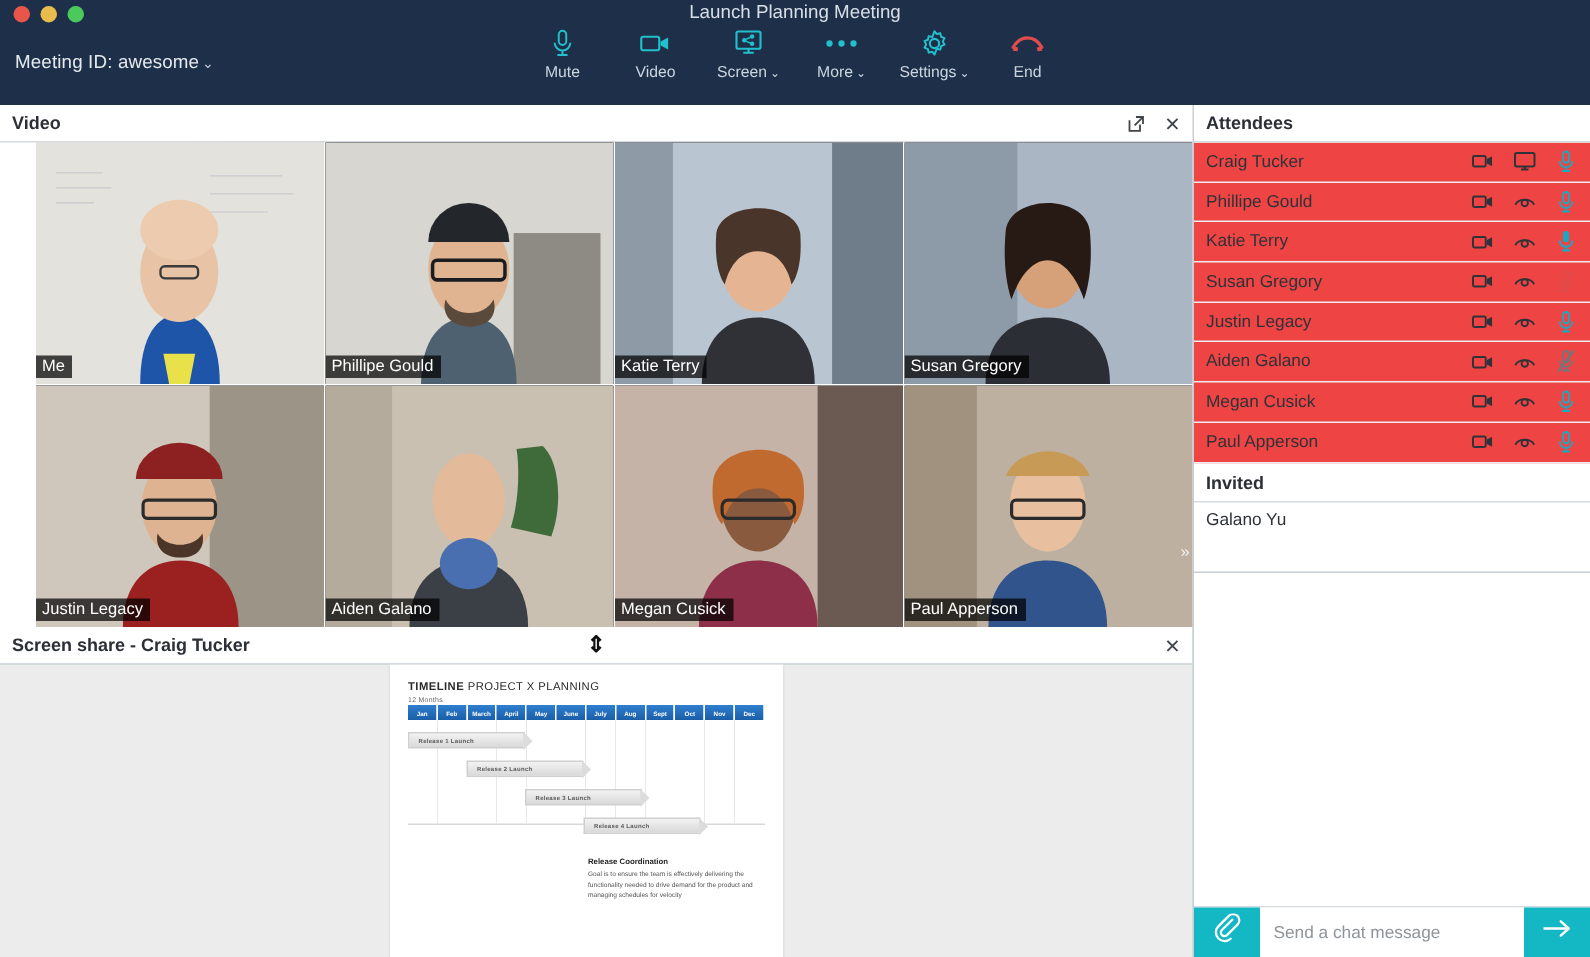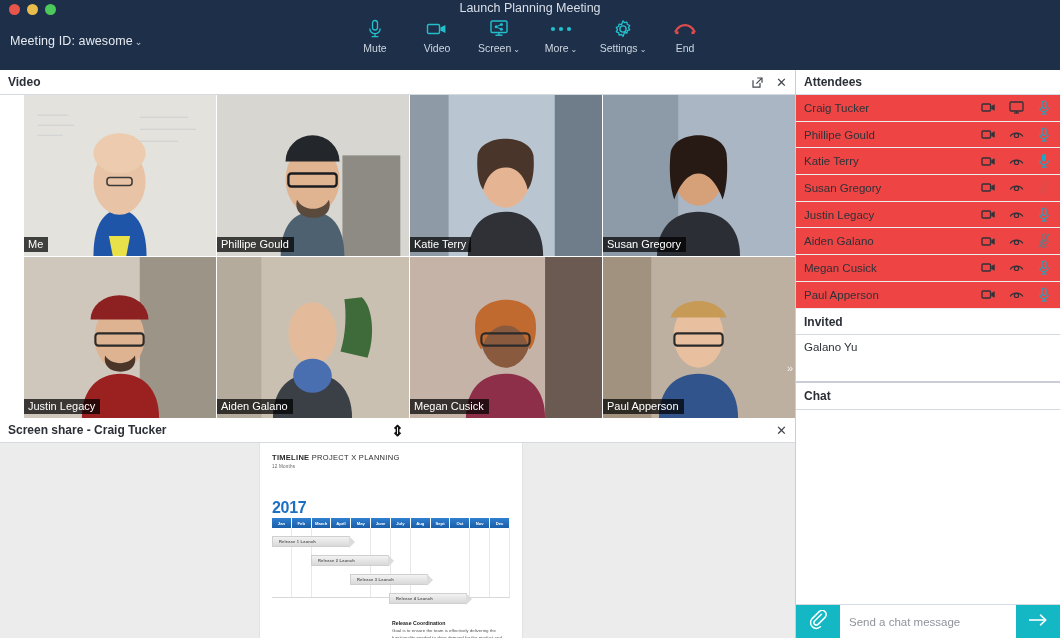--- a/index.html
+++ b/index.html
@@ -376,21 +376,20 @@
             <span class="x-btn">✕</span>
           </span>
         </div>
 
         <div class="share-body">
           <div class="slide">
             <div class="sl-title">
               <b>TIMELINE</b><span> PROJECT X PLANNING</span>
             </div>
             <div class="sl-sub">12 Months</div>
-            <div class="sl-year">2017</div>
 
             <div class="months">
               <div class="mo">Jan</div>
               <div class="mo">Feb</div>
               <div class="mo">March</div>
               <div class="mo">April</div>
               <div class="mo">May</div>
               <div class="mo">June</div>
               <div class="mo">July</div>
               <div class="mo">Aug</div>
@@ -624,21 +623,20 @@
         </div>
 
       </div>
 
       <div class="sec-head">Invited</div>
       <div class="inv-row">
         <span class="an">Galano Yu</span>
       </div>
       <div class="att-spacer"></div>
 
-      <div class="chat-head">Chat</div>
       <div class="chat-body"></div>
 
       <div class="chat-input">
         <div class="attach">
           <span>
             <svg width="20" height="20" viewBox="0 0 20 20">
               <path d="M14.5 6.2L7.6 13a2.4 2.4 0 0 0 3.4 3.4l7-7a4.1 4.1 0 0 0-5.8-5.8l-7 7a5.8 5.8 0 0 0 8.2 8.2" fill="none" stroke="#fff" stroke-width="1.5" stroke-linecap="round" transform="translate(-1,-2)"></path>
             </svg>
           </span>
         </div>

